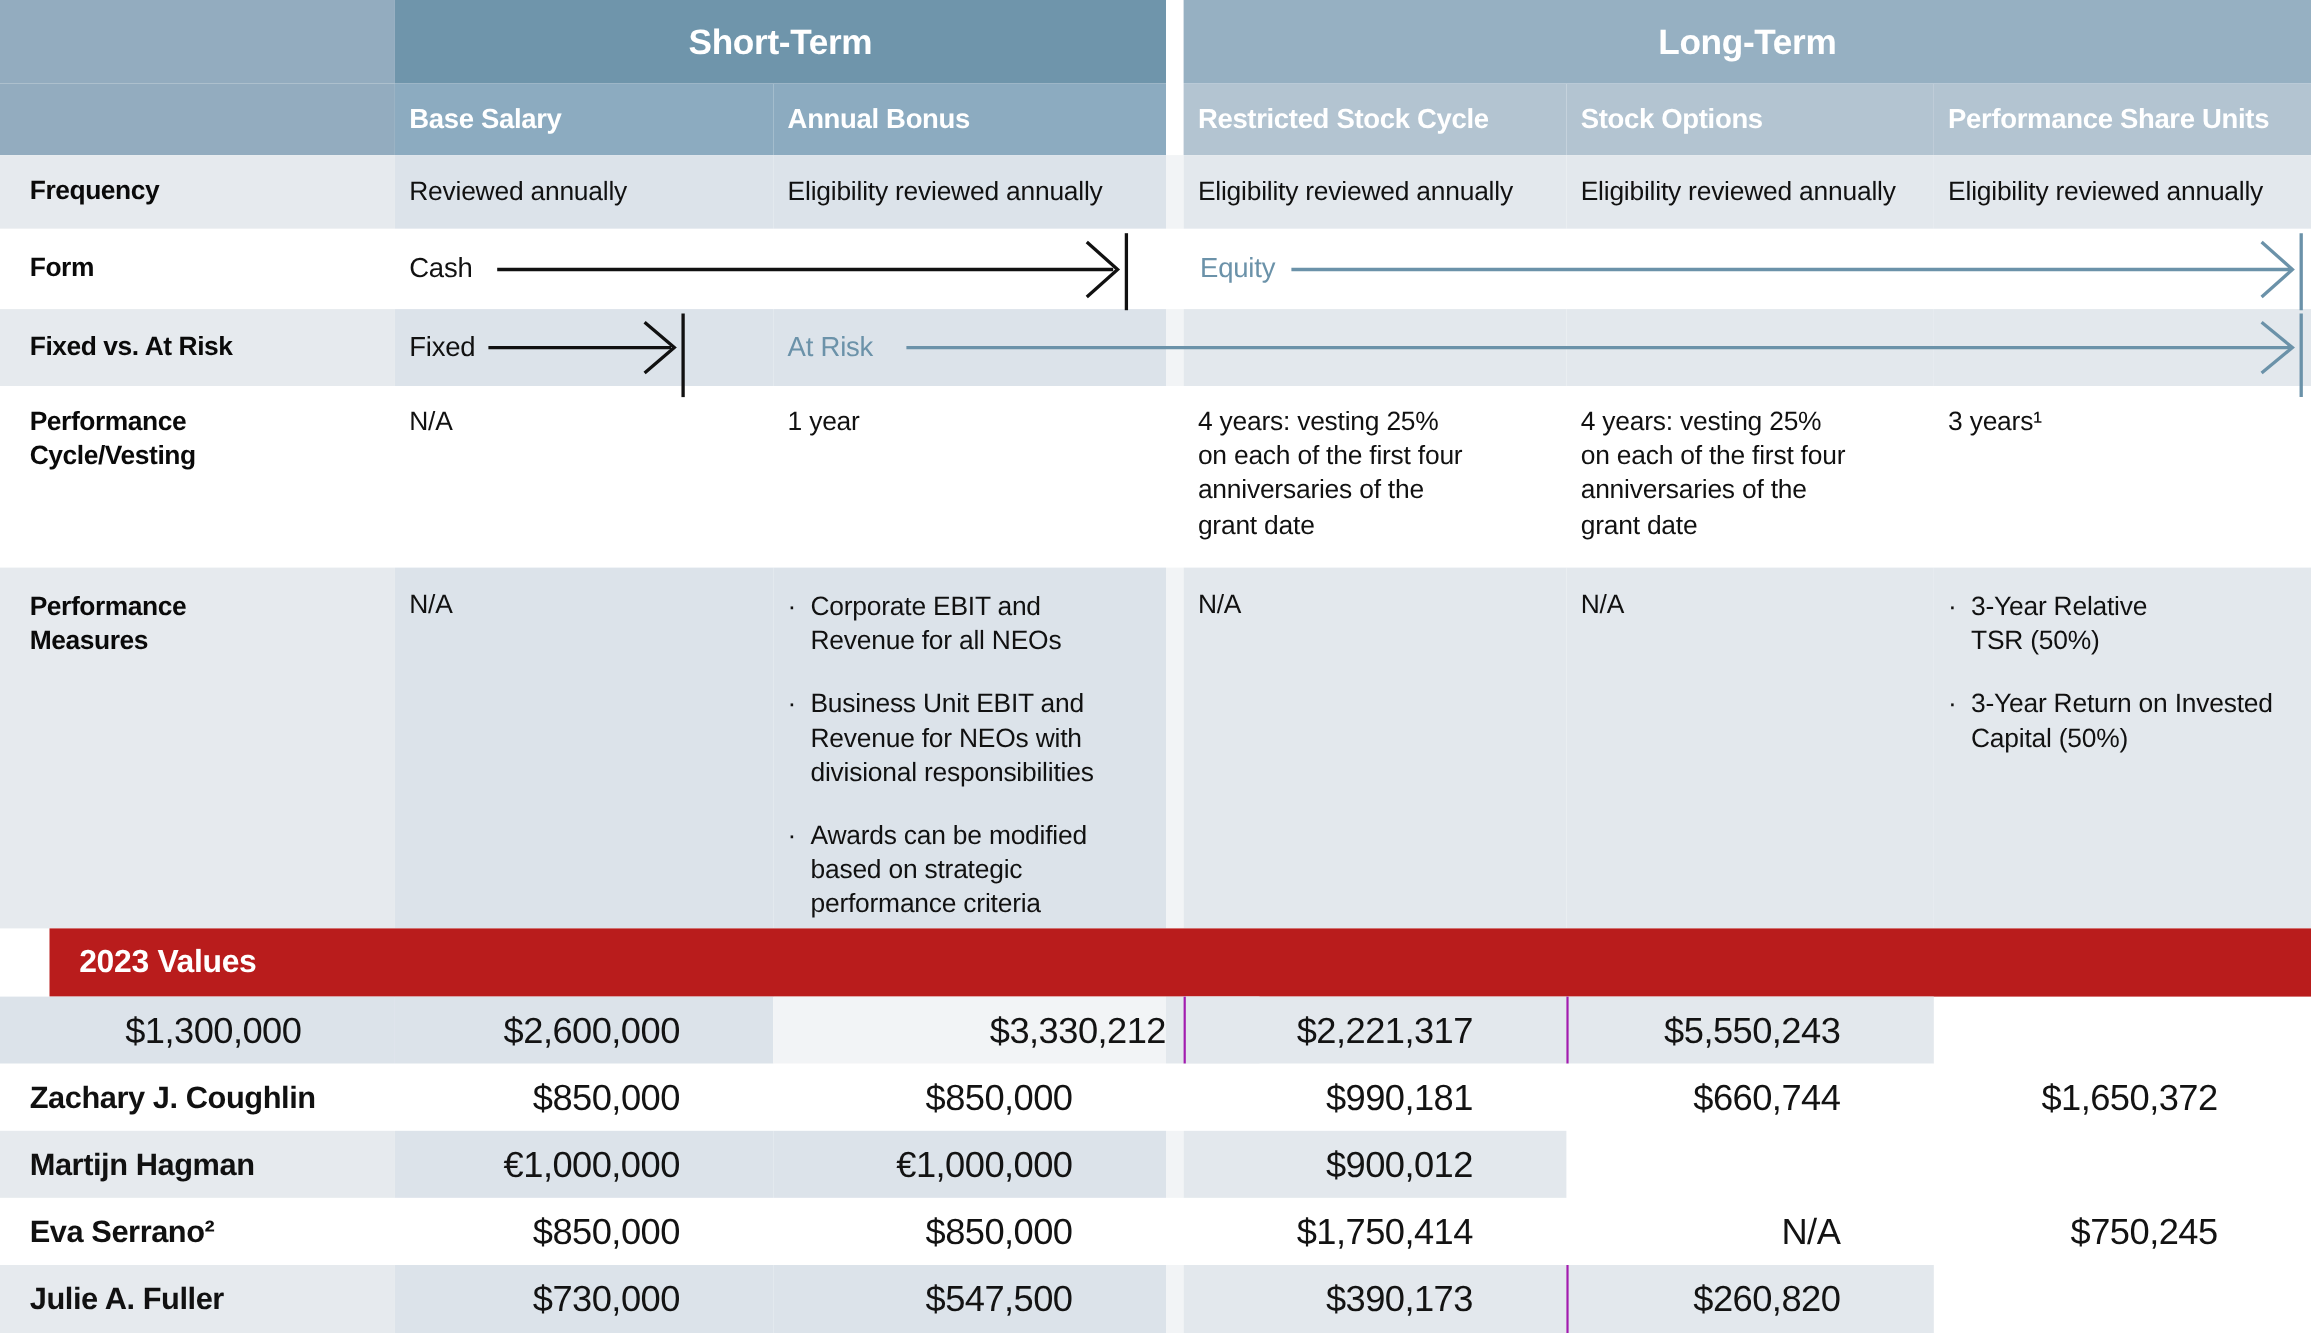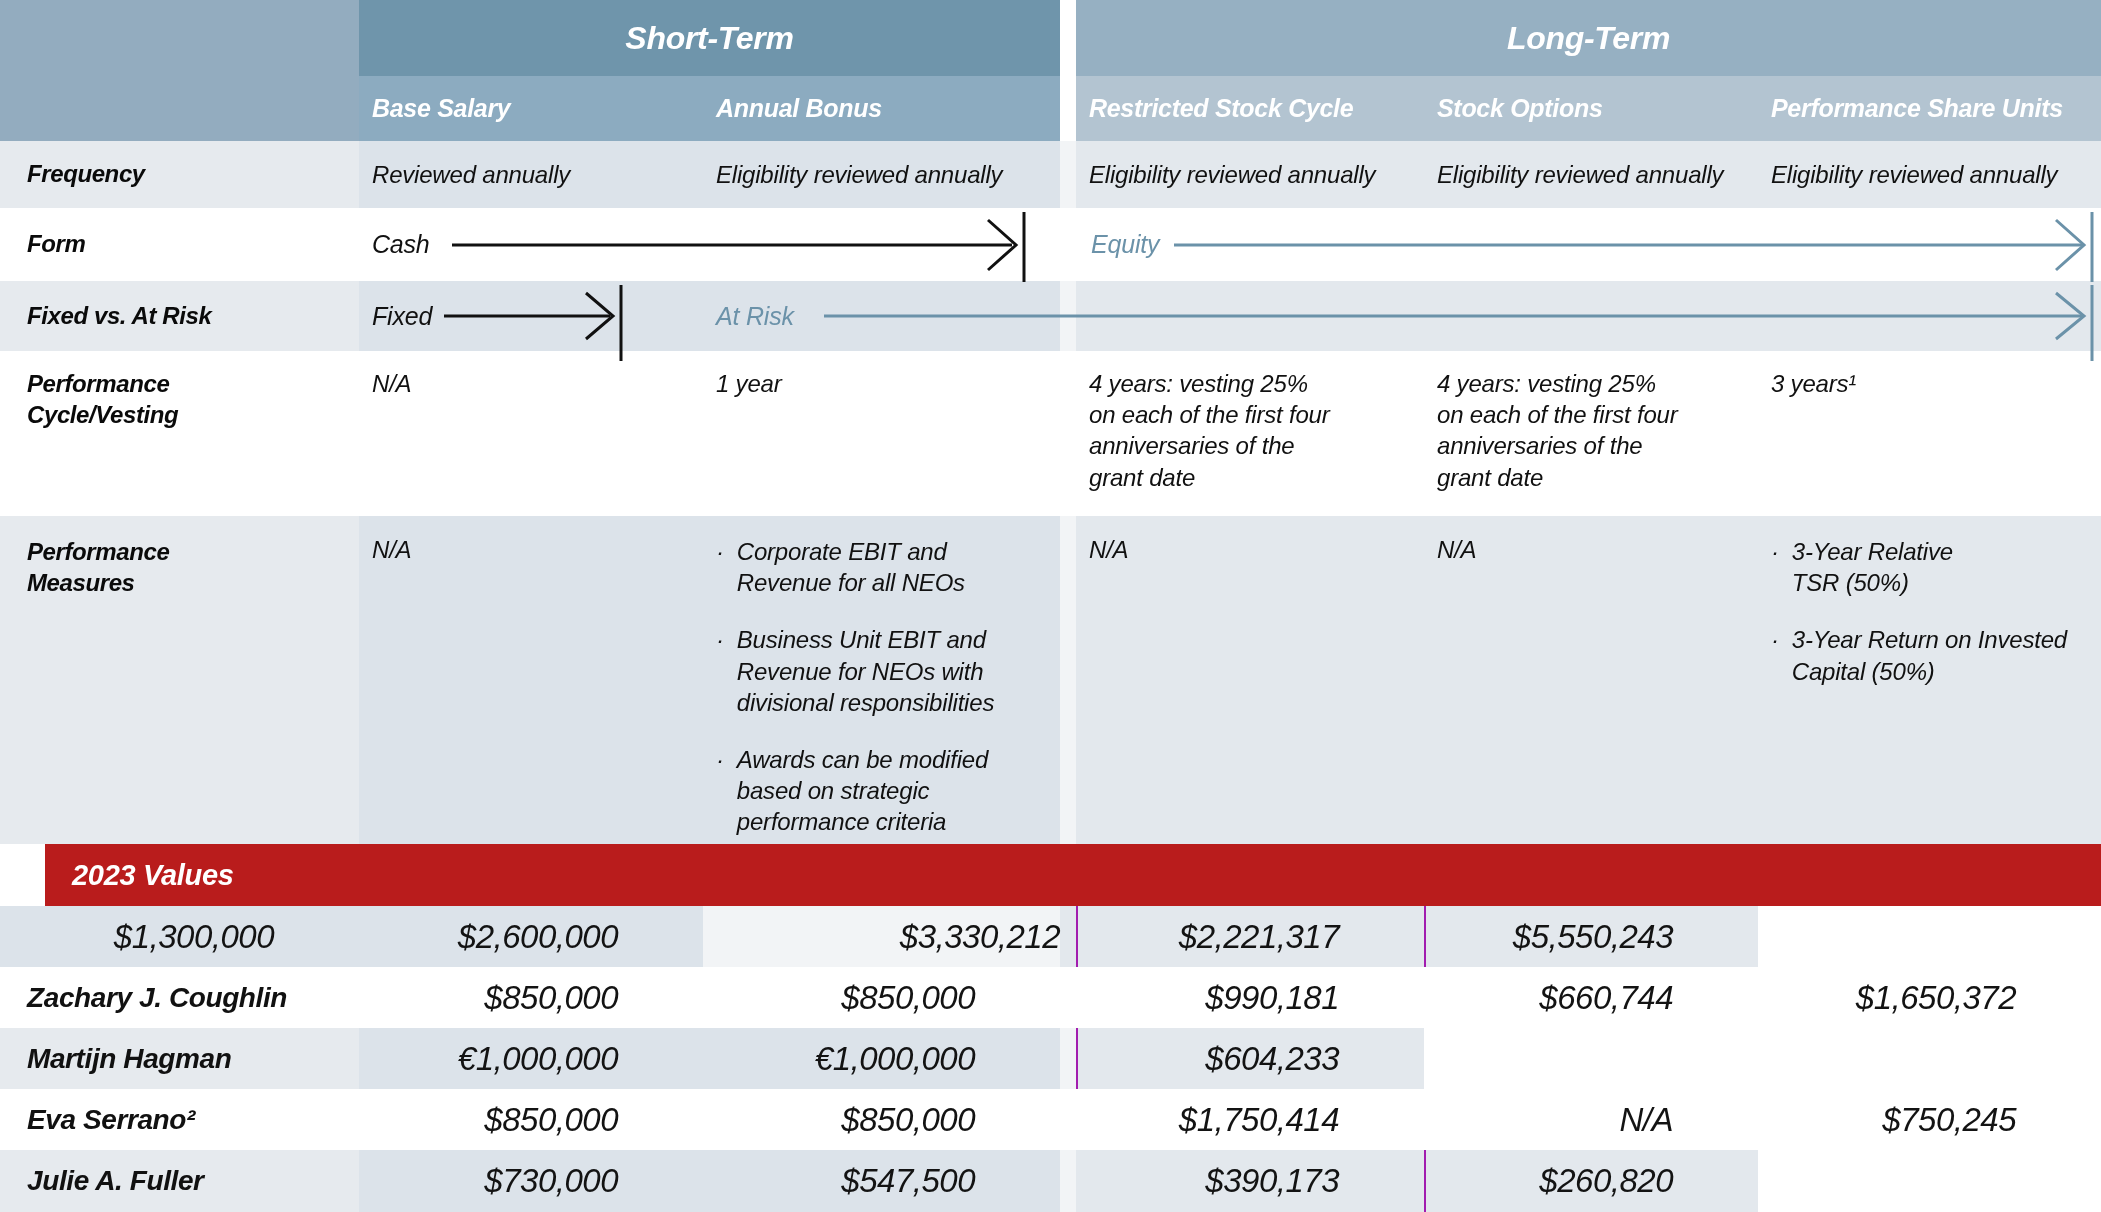--- a/index.html
+++ b/index.html
@@ -1,18 +1,18 @@
 <!DOCTYPE html>
 <html><head>
 <meta charset="utf-8">
 <style>
   * { margin:0; padding:0; box-sizing:border-box; }
   html,body { width:2101px; height:1212px; background:#fff; overflow:hidden;
               font-family:"Liberation Sans", sans-serif; color:#111; }
-  .tbl { width:2101px; height:1188px;font-style:italic; }
+  .tbl { width:2101px; height:1188px; }
   .row { display:grid; grid-template-columns:359px 344px 357px 16px 348px 334px 343px;
          position:relative; }
   .cell { position:relative; display:flex; align-items:center; padding-left:13px; }
   .top { align-items:flex-start; }
   .span-st { grid-column:2/4; }
   .span-lt { grid-column:5/8; }
   .full { grid-column:1/-1; }
   .center { justify-content:center; padding-left:0; }
 
   
@@ -279,21 +279,21 @@
     <div class="cell w num">$1,650,372</div>
   </div>
 
   <div class="row" style="height:61px">
     <div class="cell g-label">
         <span class="name">Martijn Hagman</span>
       </div>
     <div class="cell g-st num">€1,000,000</div>
     <div class="cell g-st num">€1,000,000</div>
     <div class="cell g-gut"></div>
-    <div class="cell g-lt num sep">$604,233</div>
+    <div class="cell g-lt num">$900,012</div>
   </div>
 
   <div class="row" style="height:61px">
     <div class="cell w">
         <span class="name">Eva Serrano²</span>
       </div>
     <div class="cell w num">$850,000</div>
     <div class="cell w num">$850,000</div>
     <div class="cell w"></div>
     <div class="cell w num">$1,750,414</div>

